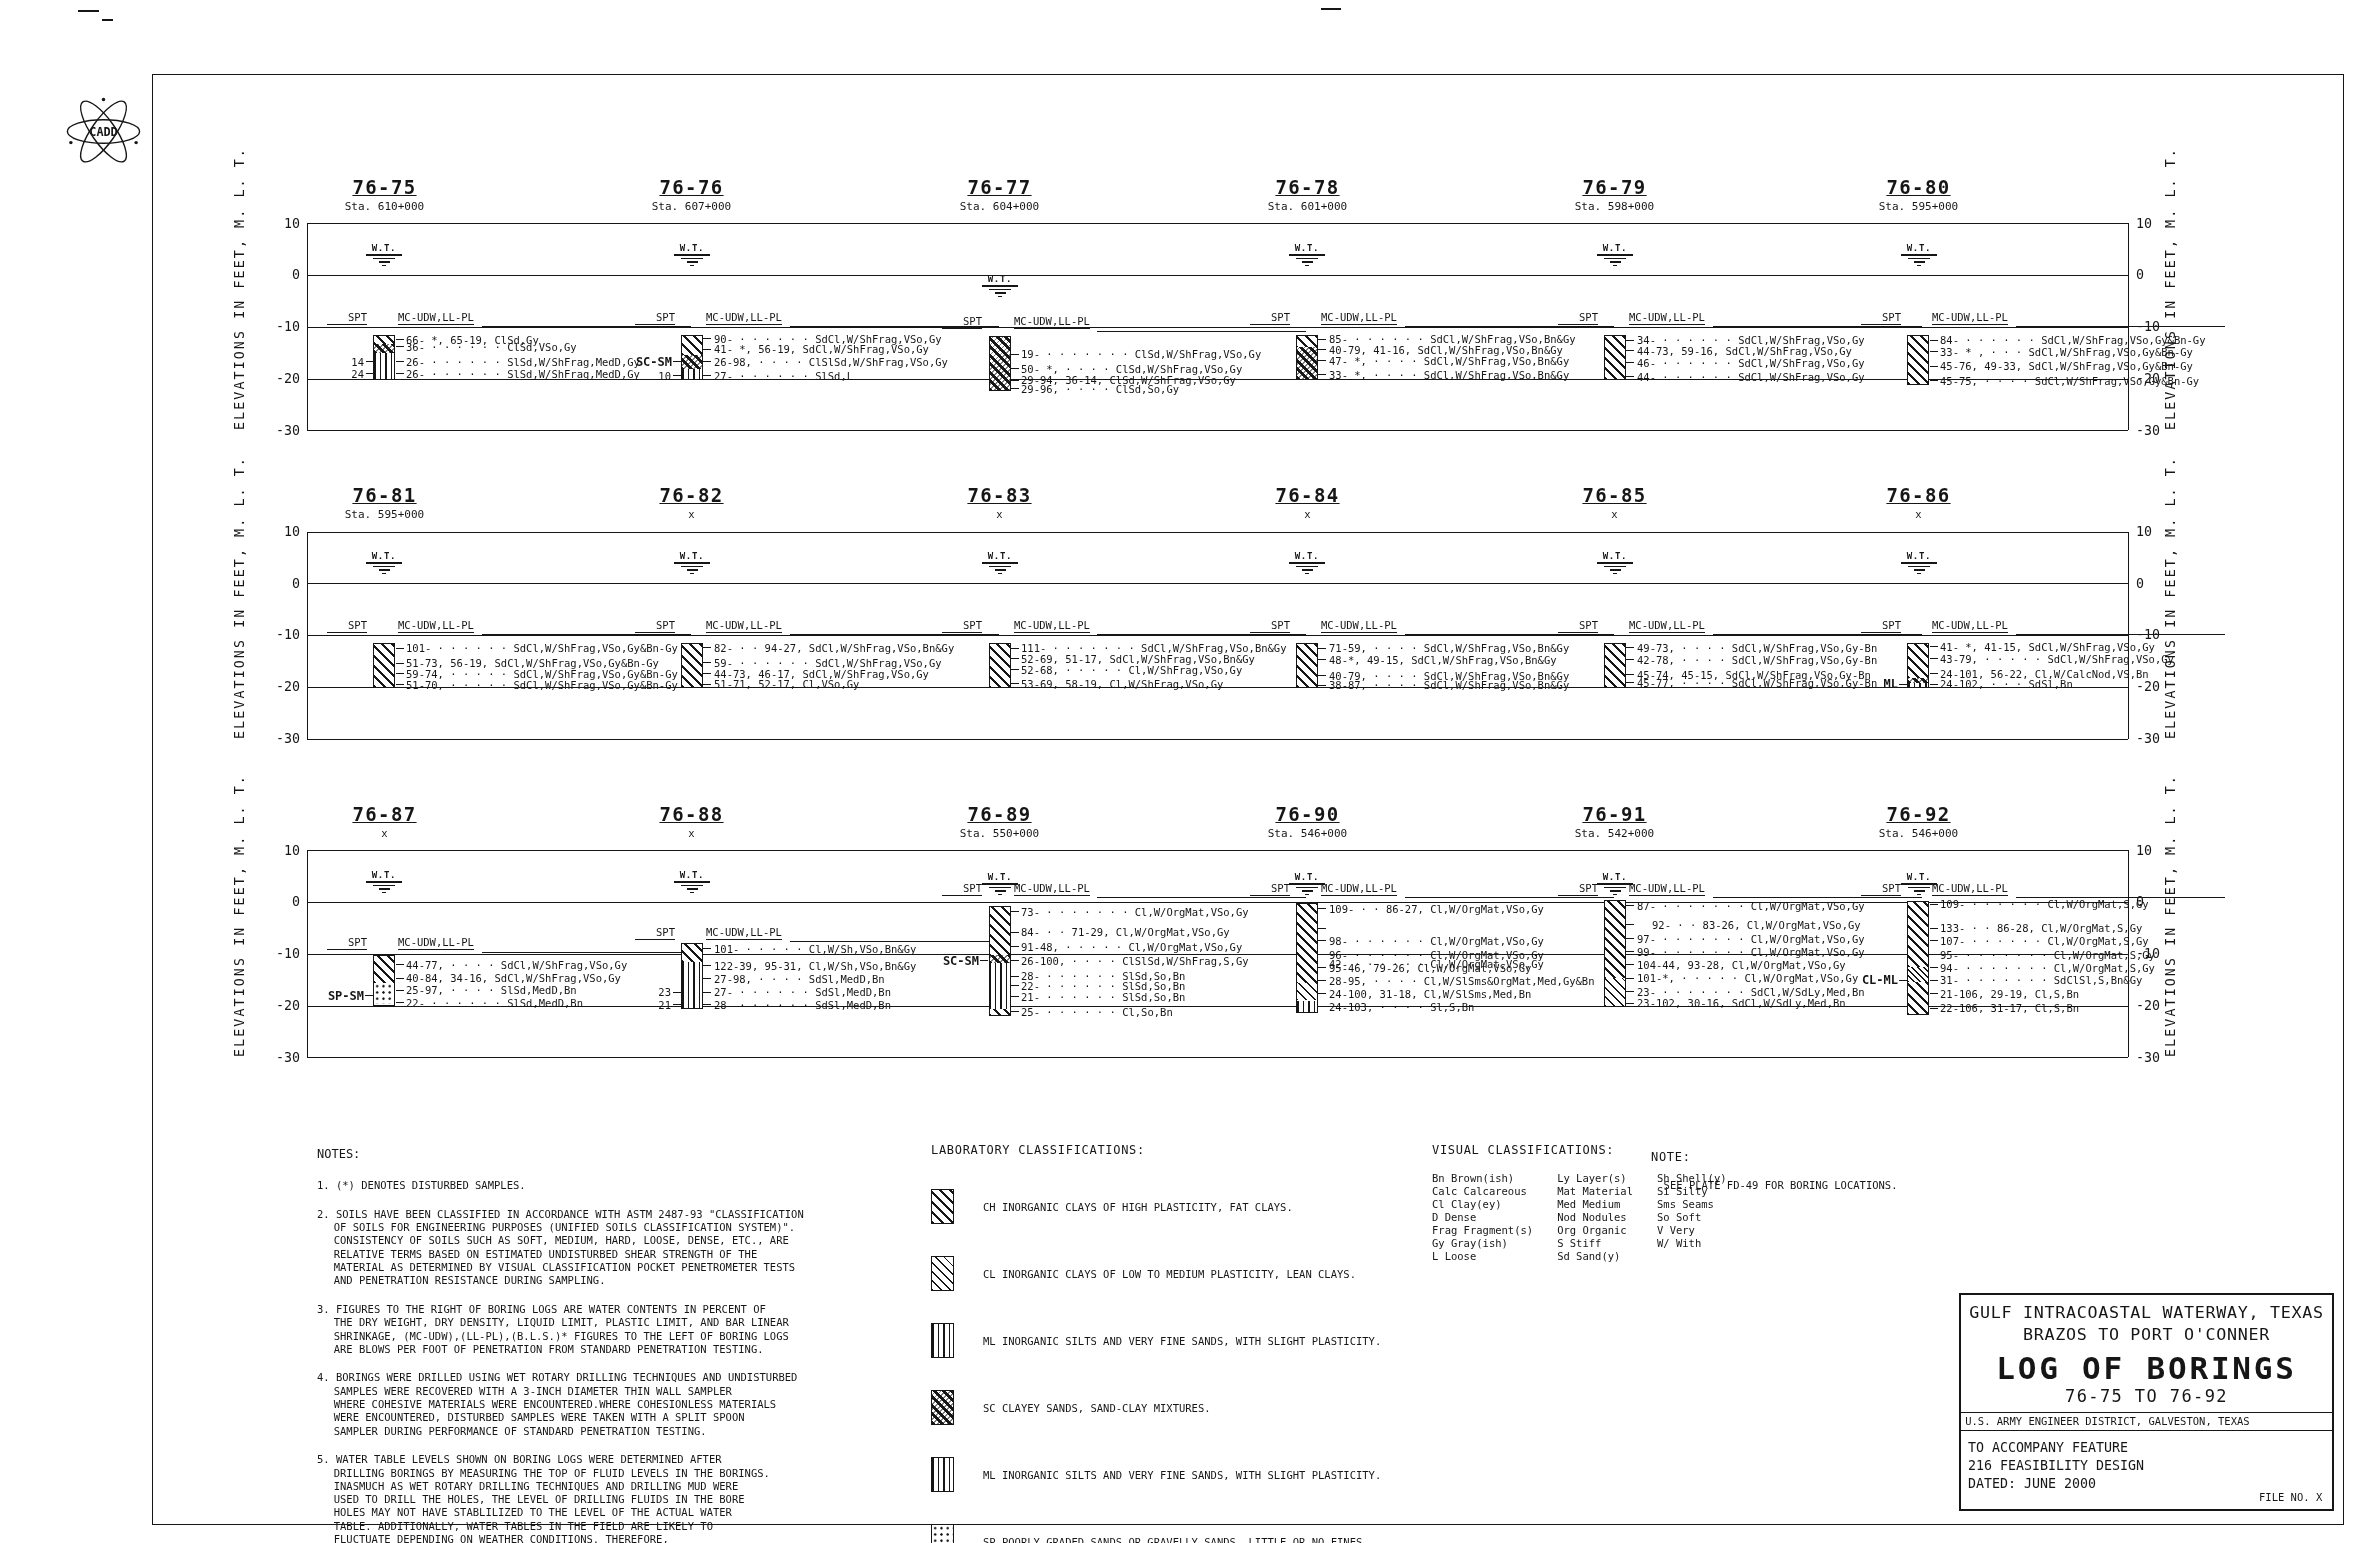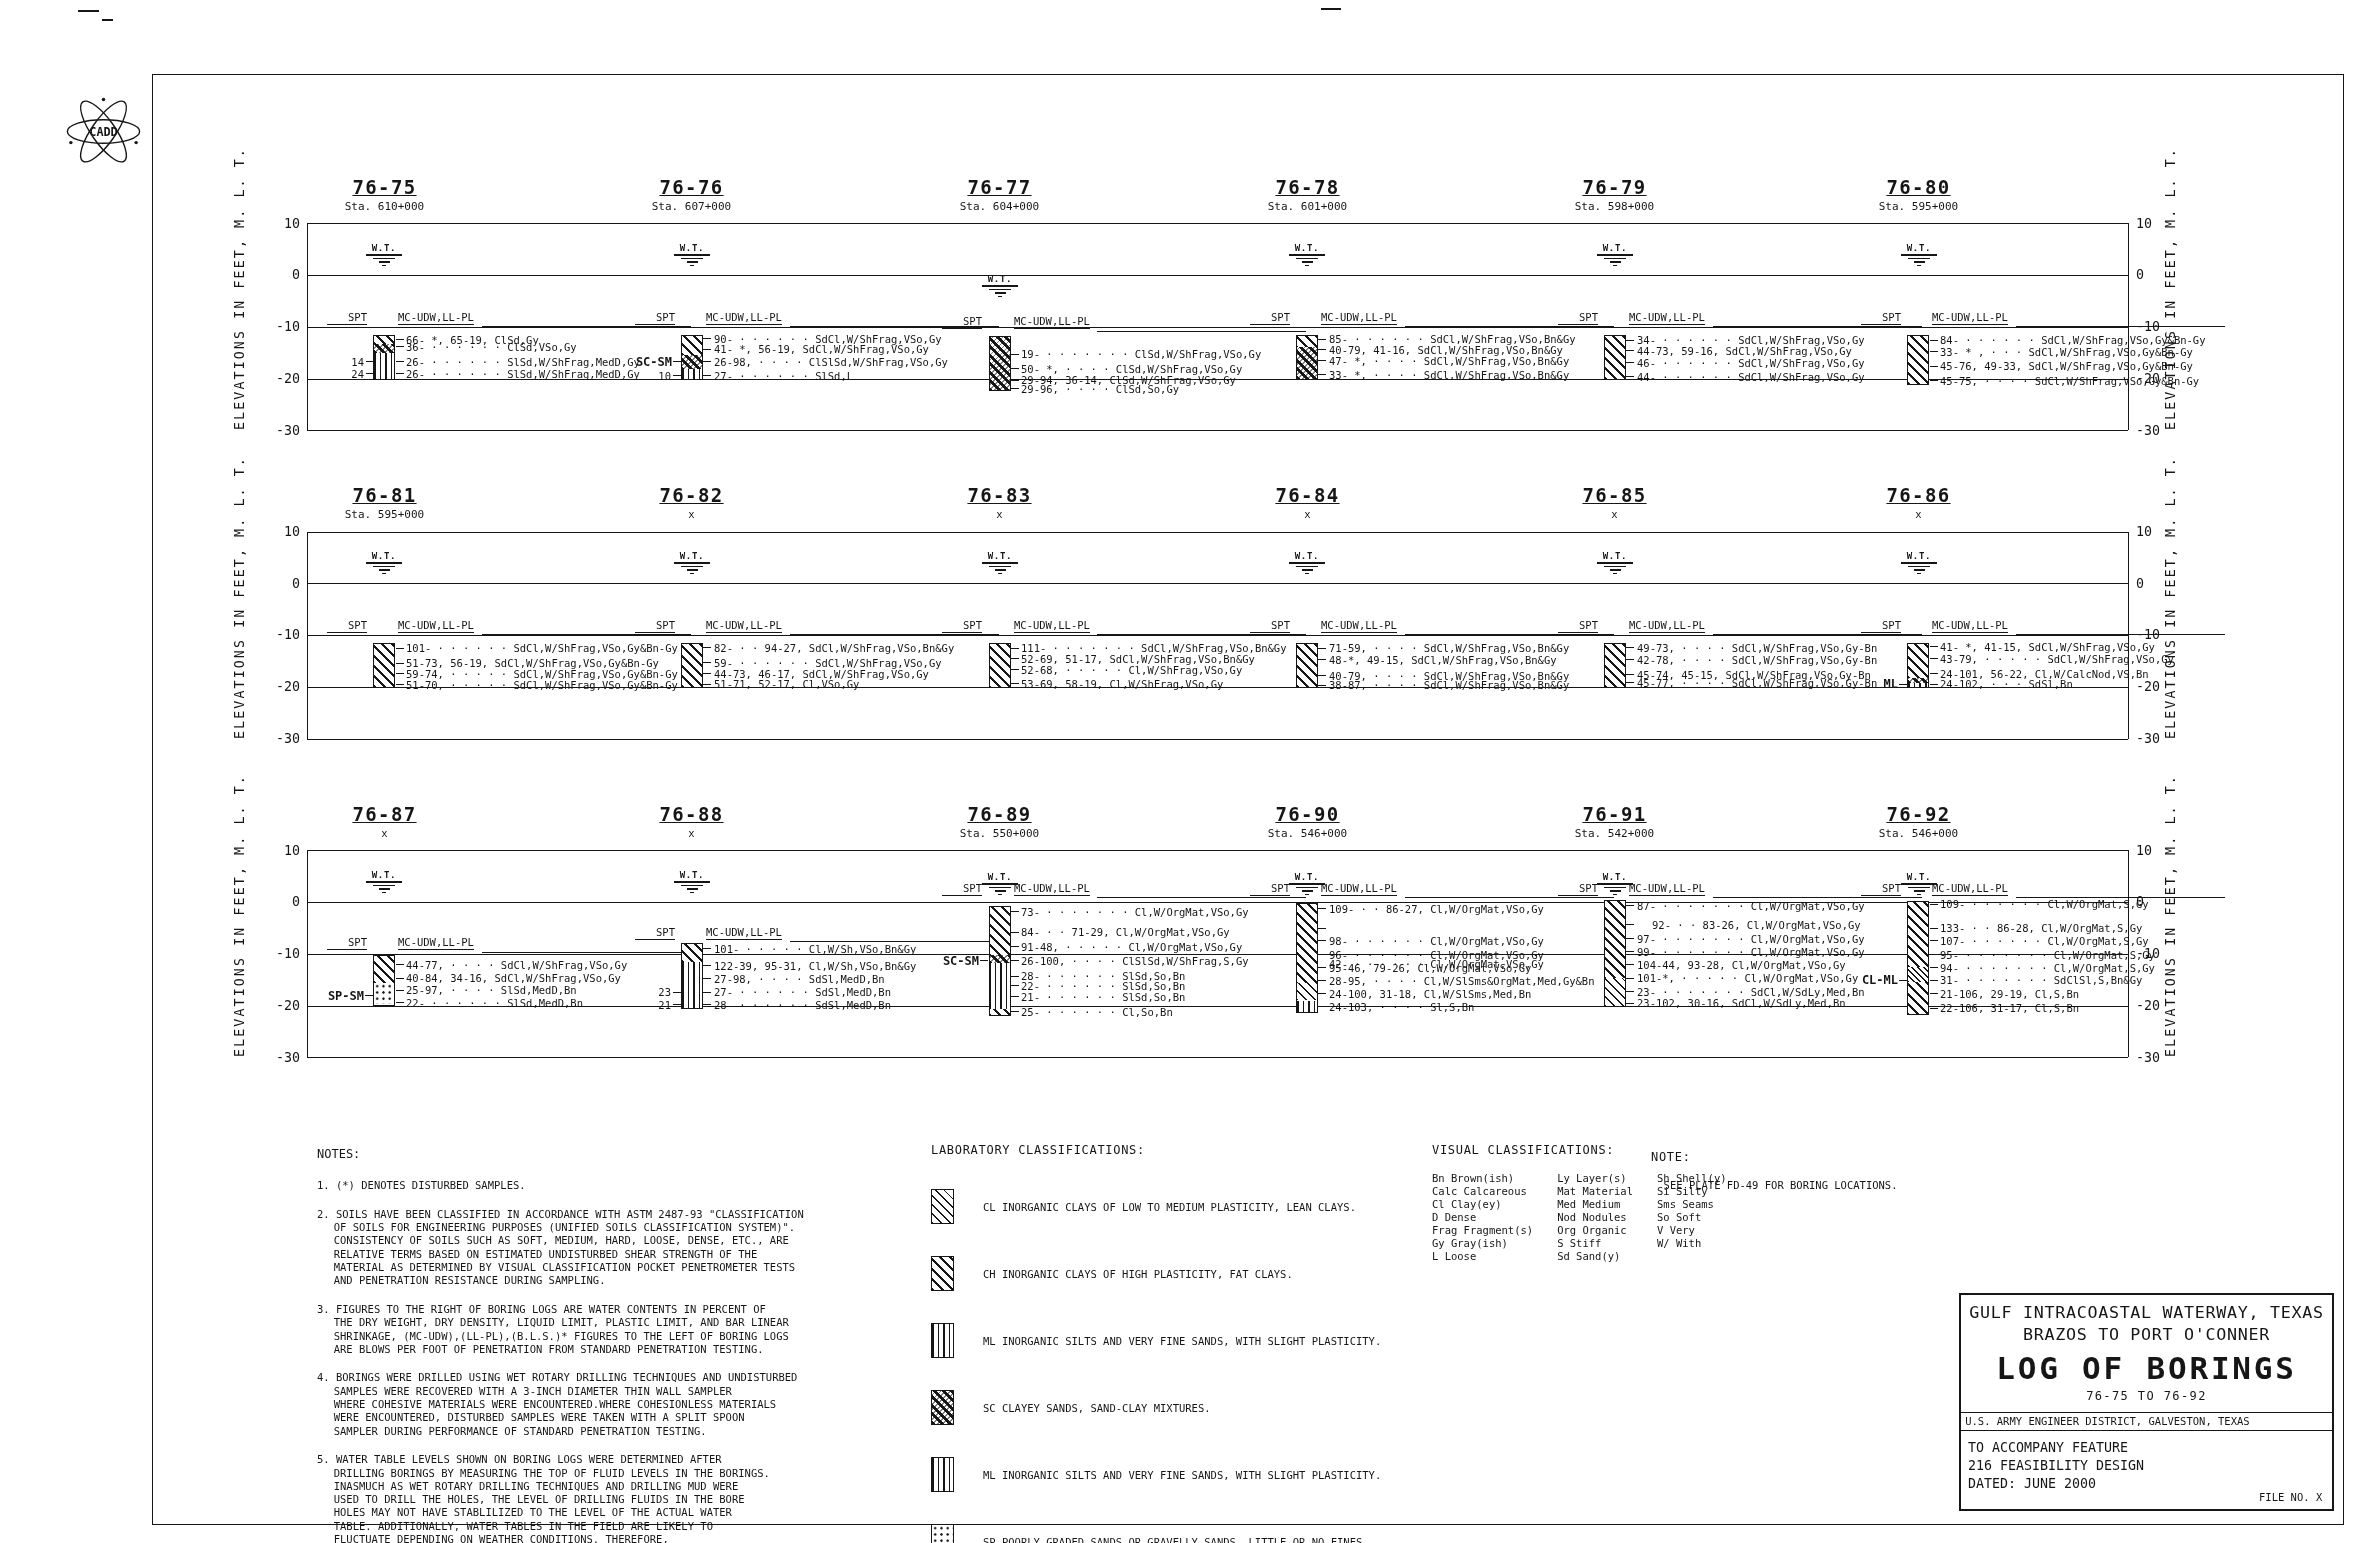--- a/index.html
+++ b/index.html
@@ -41,21 +41,21 @@
   .lab-sw{width:21px;height:33px;border:0.7px solid #161616;flex:0 0 auto;}
   .lab-tx{font-size:10.5px;margin-left:29px;}
   #visual{position:absolute;left:1432px;top:1143px;}
   .vis-cols{display:flex;margin-top:15.3px;}
   .vis-col{font-size:10.5px;line-height:13px;margin-right:24px;white-space:pre-line;}
   #plate-note{position:absolute;left:1651px;top:1150px;}
   #plate-note .pt{font-size:10.5px;margin-top:15.3px;margin-left:12.6px;}
   #titleblock{position:absolute;left:1959px;top:1293px;width:375px;height:218px;border:2.1px solid #161616;box-sizing:border-box;background:#fff;}
   .tb-line12{text-align:center;font-size:16.7px;letter-spacing:0.7px;line-height:21.6px;}
   .tb-main{text-align:center;font-size:31px;font-weight:bold;letter-spacing:2.8px;line-height:35px;margin-top:5.6px;}
-  .tb-sub{text-align:center;font-size:12px;letter-spacing:1.4px;line-height:21px;}
+  .tb-sub{text-align:center;font-size:17px;letter-spacing:1.4px;line-height:21px;}
   .tb-agency{border-top:1.4px solid #161616;border-bottom:1.4px solid #161616;font-size:10.5px;padding:2.1px 4.2px;margin-top:5.6px;}
   .tb-feature{font-size:13.3px;line-height:18px;padding:8.4px 7px 0;}
   .tb-file{position:absolute;right:9.8px;bottom:5.6px;font-size:10.5px;}
   #cadd{position:absolute;left:61px;top:94px;}
   .scanmark{position:absolute;background:#161616;}
 </style>
 </head>
 <body>
 
 <div id="sheet">
@@ -636,26 +636,26 @@
 FLUCTUATE DEPENDING ON WEATHER CONDITIONS. THEREFORE,
 SOME VARIATION SHOULD BE ANTICIPATED BETWEEN WATER TABLES INDICATED
 AND WATER TABLES ENCOUNTERED IN THE FIELD.</div>
       </div>
   </div>
 
   <div id="lab">
     <div class="section-h">LABORATORY CLASSIFICATIONS:</div>
     <div id="lab-list">
         <div class="lab-item">
+          <div class="lab-sw p-ch"></div>
+          <div class="lab-tx">CH INORGANIC CLAYS OF HIGH PLASTICITY, FAT CLAYS.</div>
+        </div>
+        <div class="lab-item">
           <div class="lab-sw p-cl"></div>
           <div class="lab-tx">CL INORGANIC CLAYS OF LOW TO MEDIUM PLASTICITY, LEAN CLAYS.</div>
-        </div>
-        <div class="lab-item">
-          <div class="lab-sw p-ch"></div>
-          <div class="lab-tx">CH INORGANIC CLAYS OF HIGH PLASTICITY, FAT CLAYS.</div>
         </div>
         <div class="lab-item">
           <div class="lab-sw p-ml"></div>
           <div class="lab-tx">ML INORGANIC SILTS AND VERY FINE SANDS, WITH SLIGHT PLASTICITY.</div>
         </div>
         <div class="lab-item">
           <div class="lab-sw p-sc"></div>
           <div class="lab-tx">SC CLAYEY SANDS, SAND-CLAY MIXTURES.</div>
         </div>
         <div class="lab-item">

